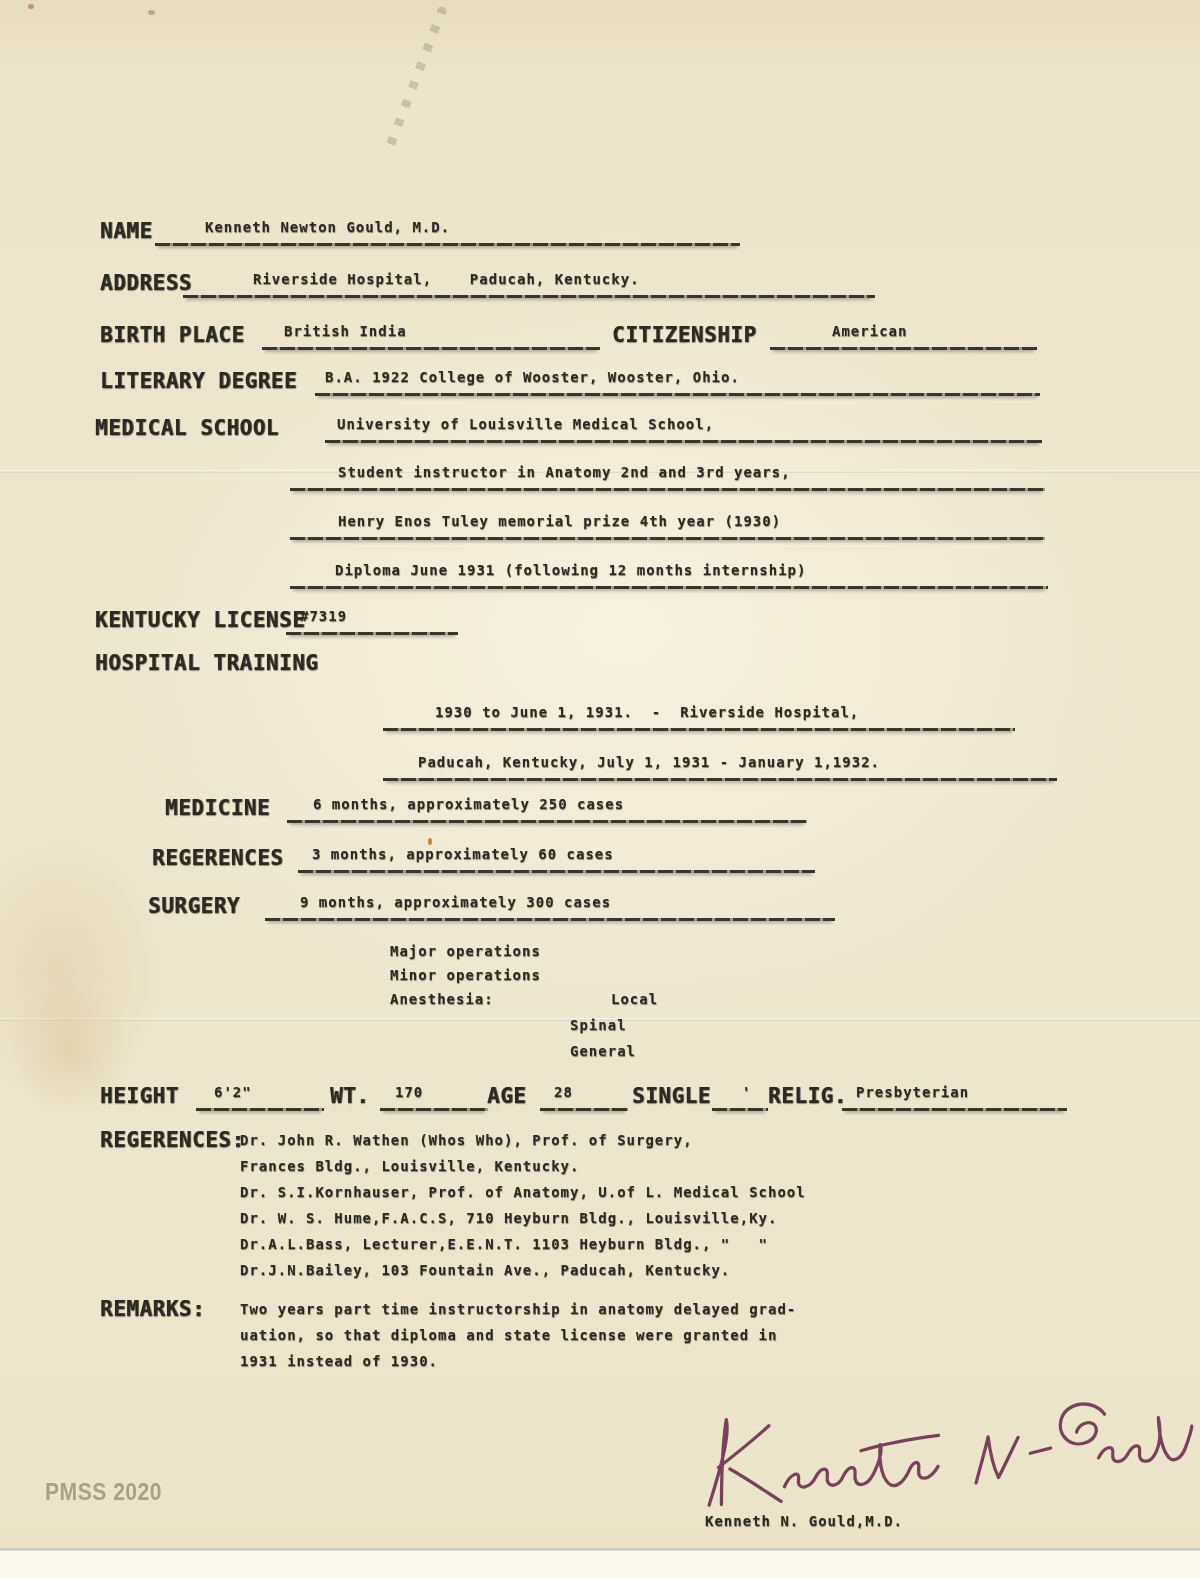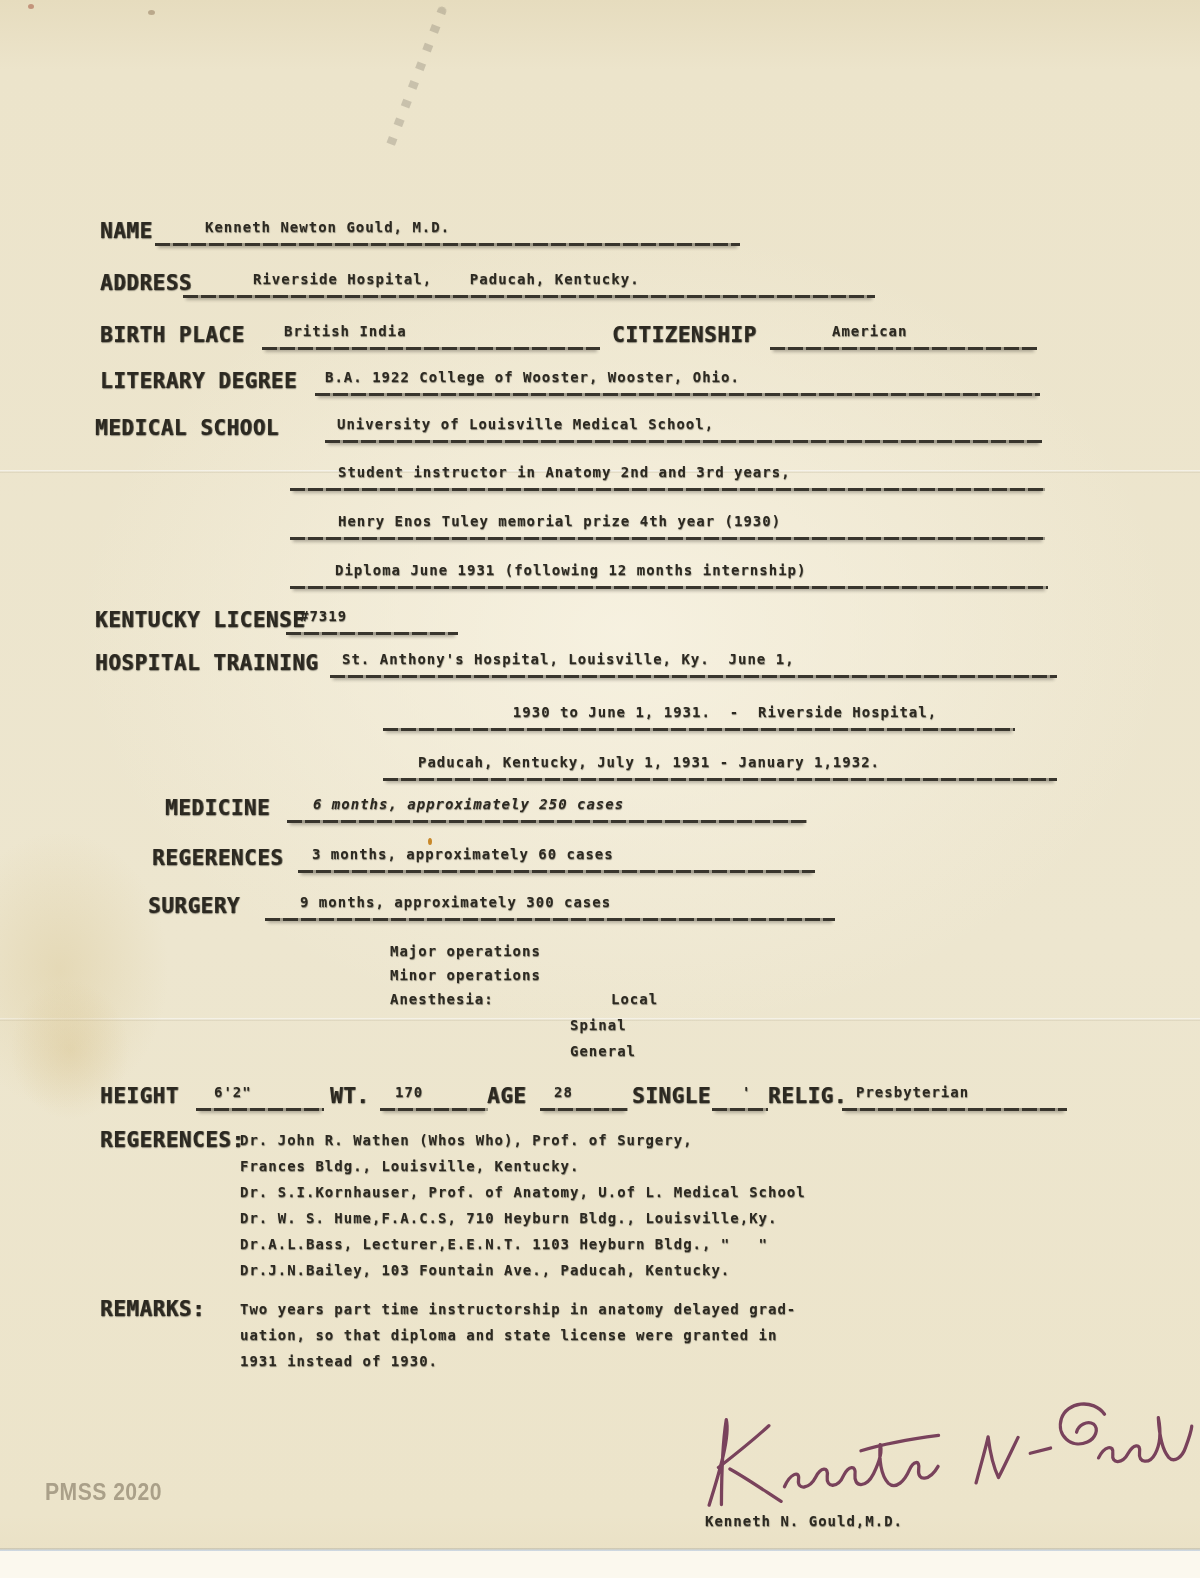--- a/index.html
+++ b/index.html
@@ -82,26 +82,25 @@
   <span class="t lbl" style="left:95px; top:415px;">MEDICAL SCHOOL</span>
   <span class="t u" style="left:325px; top:411px; width:717px; padding-left:12px;">University of Louisville Medical School,</span>
   <span class="t u" style="left:290px; top:459px; width:755px; padding-left:48px;">Student instructor in Anatomy 2nd and 3rd years,</span>
   <span class="t u" style="left:290px; top:508px; width:755px; padding-left:48px;">Henry Enos Tuley memorial prize 4th year (1930)</span>
   <span class="t u" style="left:290px; top:557px; width:758px; padding-left:45px;">Diploma June 1931 (following 12 months internship)</span>
 
   <span class="t lbl" style="left:95px; top:607px;">KENTUCKY LICENSE</span>
   <span class="t u" style="left:286px; top:603px; width:172px; padding-left:14px;">#7319</span>
 
   <span class="t lbl" style="left:95px; top:650px;">HOSPITAL TRAINING</span>
-  <span class="t u" style="left:330px; top:646px; width:727px; padding-left:12px;">St. Anthony's Hospital, Louisville, Ky.  June 1,</span>
-  <span class="t u" style="left:383px; top:699px; width:632px; padding-left:52px;text-align:center;">1930 to June 1, 1931.  -  Riverside Hospital,</span>
+  <span class="t u" style="left:383px; top:699px; width:632px; padding-left:52px;">1930 to June 1, 1931.  -  Riverside Hospital,</span>
   <span class="t u" style="left:383px; top:749px; width:674px; padding-left:35px;">Paducah, Kentucky, July 1, 1931 - January 1,1932.</span>
 
   <span class="t lbl" style="left:165px; top:795px;">MEDICINE</span>
-  <span class="t u" style="left:287px; top:791px; width:520px; padding-left:26px;font-style:italic;">6 months, approximately 250 cases</span>
+  <span class="t u" style="left:287px; top:791px; width:520px; padding-left:26px;">6 months, approximately 250 cases</span>
 
   <span class="t lbl" style="left:152px; top:845px;">REGERENCES</span>
   <span class="t u" style="left:298px; top:841px; width:517px; padding-left:14px;">3 months, approximately 60 cases</span>
 
   <span class="t lbl" style="left:148px; top:893px;">SURGERY</span>
   <span class="t u" style="left:265px; top:889px; width:570px; padding-left:35px;">9 months, approximately 300 cases</span>
 
   <span class="t blockline" style="left:390px; top:938px;">Major operations</span>
   <span class="t blockline" style="left:390px; top:962px;">Minor operations</span>
   <span class="t blockline" style="left:390px; top:986px;">Anesthesia:</span>

